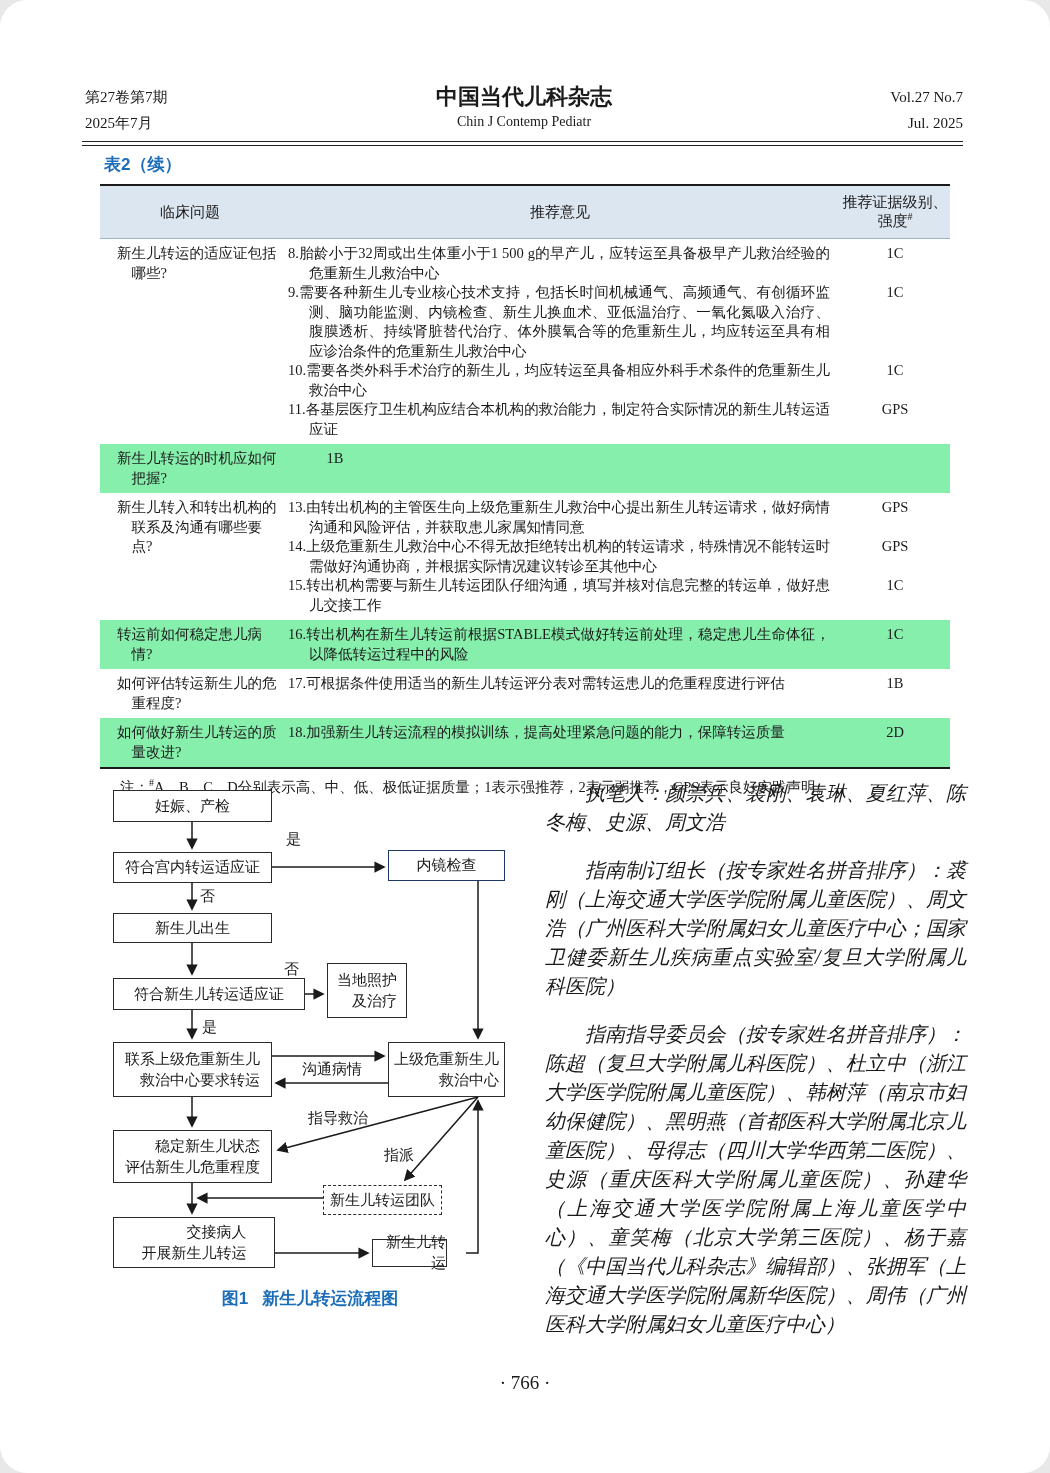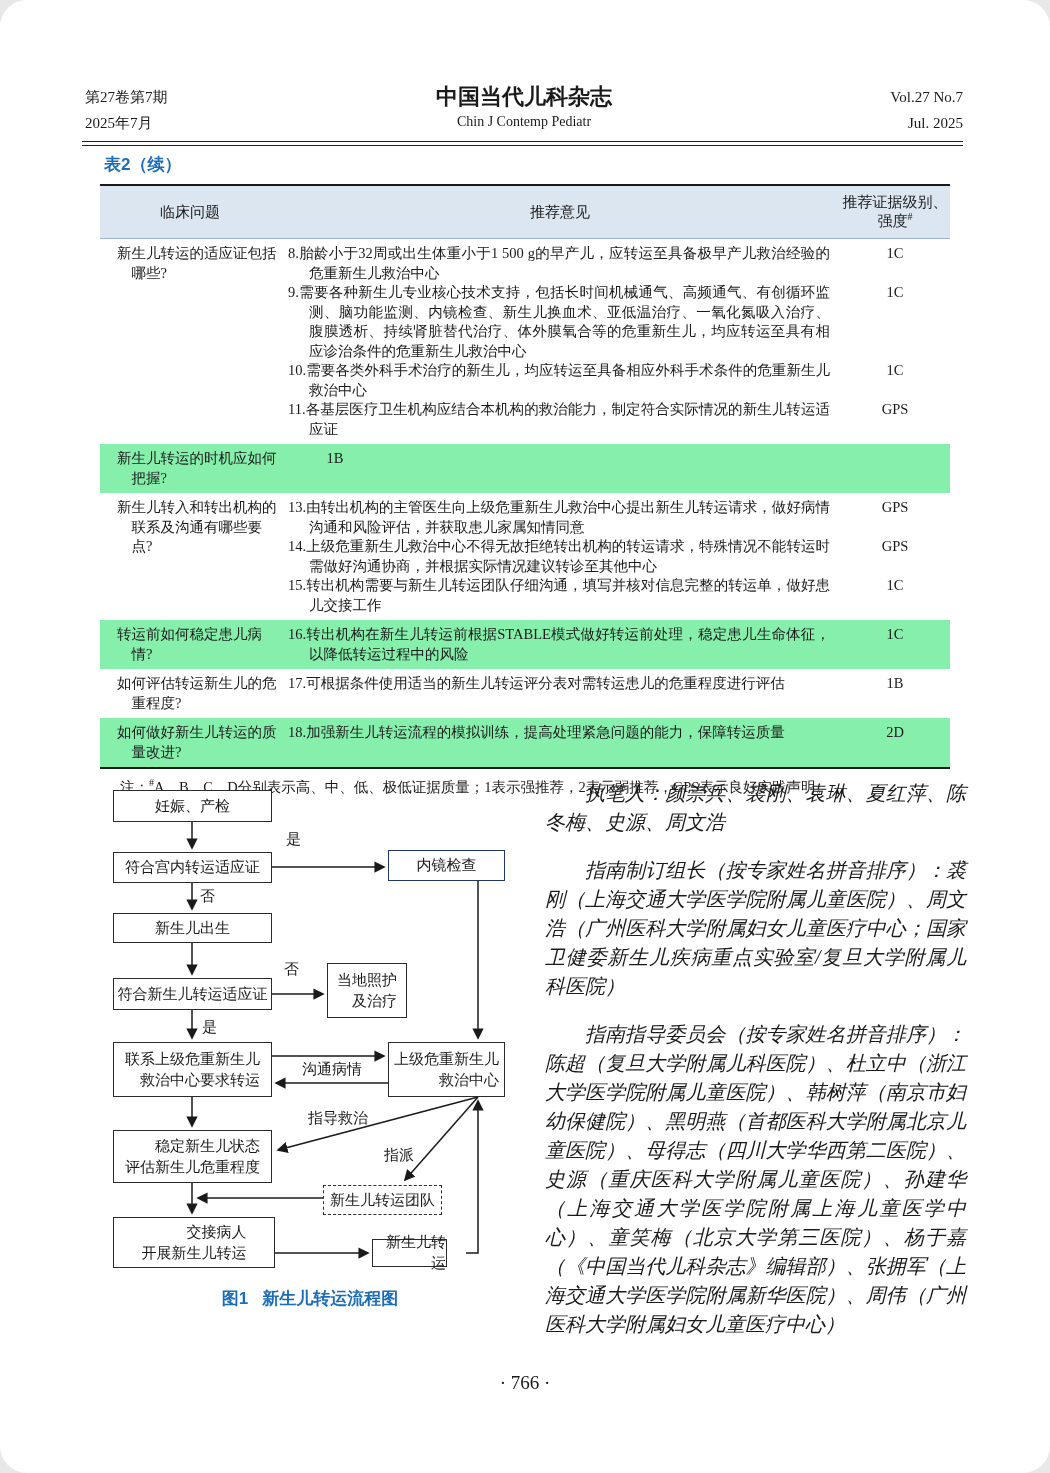--- a/index.html
+++ b/index.html
@@ -201,21 +201,21 @@
         <line x1="92" y1="398" x2="92" y2="428" marker-end="url(#ah)"></line>
         <line x1="172" y1="468" x2="268" y2="468" marker-end="url(#ah)"></line>
         <path d="M366,468 L378,468 L378,316" marker-end="url(#ah)"></path>
       </g>
     </svg>
 
     <div class="fnode" style="left:13px;top:5px;width:159px;height:32px;">妊娠、产检</div>
     <div class="fnode" style="left:13px;top:67px;width:159px;height:31px;">符合宫内转运适应证</div>
     <div class="fnode navy" style="left:288px;top:65px;width:117px;height:31px;">内镜检查</div>
     <div class="fnode" style="left:13px;top:128px;width:159px;height:30px;">新生儿出生</div>
-    <div class="fnode" style="left:13px;top:193px;width:159px;height:32px;">符合新生儿转运适应证</div>
+    <div class="fnode" style="left:13px;top:193px;width:192px;height:32px;">符合新生儿转运适应证</div>
     <div class="fnode" style="left:227px;top:178px;width:80px;height:55px;">当地照护
 及治疗</div>
     <div class="fnode" style="left:13px;top:257px;width:159px;height:55px;">联系上级危重新生儿
 救治中心要求转运</div>
     <div class="fnode" style="left:288px;top:257px;width:117px;height:55px;">上级危重新生儿
 救治中心</div>
     <div class="fnode" style="left:13px;top:345px;width:159px;height:53px;">稳定新生儿状态
 评估新生儿危重程度</div>
     <div class="fnode dashed" style="left:223px;top:400px;width:119px;height:30px;">新生儿转运团队</div>
     <div class="fnode" style="left:13px;top:432px;width:162px;height:51px;">交接病人

